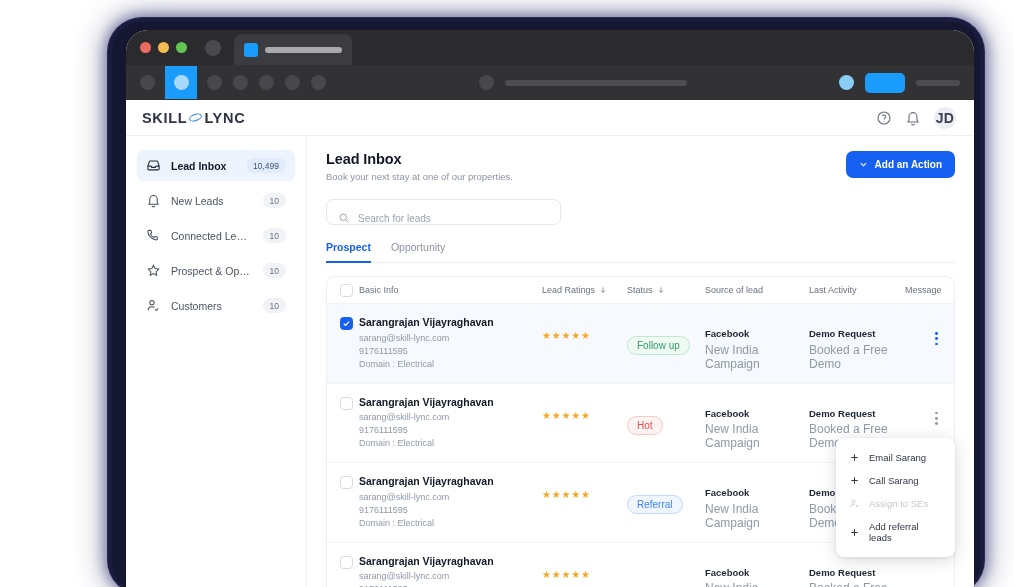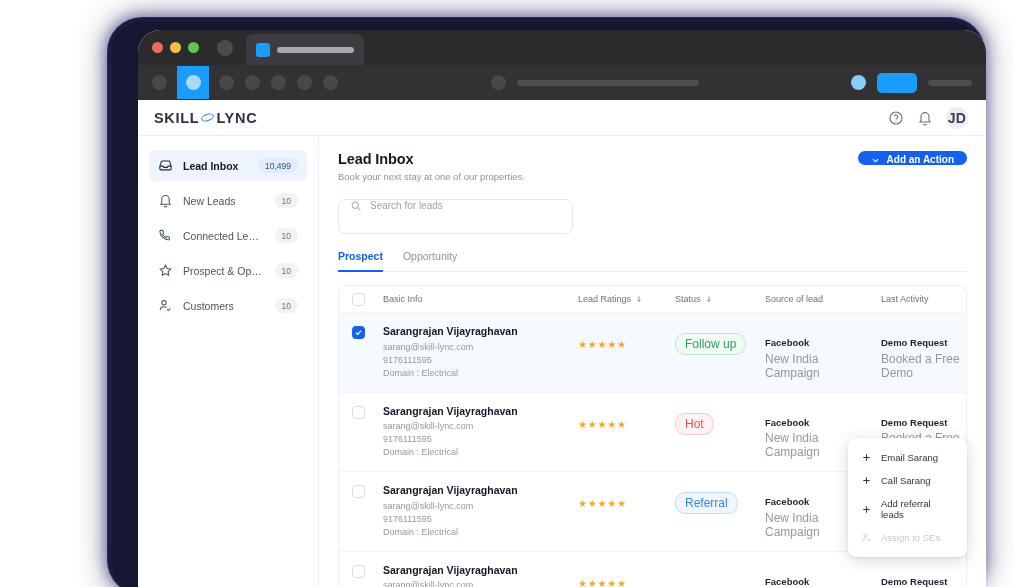--- a/index.html
+++ b/index.html
@@ -35,21 +35,21 @@
     width: 868px;
     height: 570px;
     border-radius: 30px;
     background: #15162f;
     padding: 10px 10px 0 10px;
     overflow: hidden;
   }
 
   .device-screen {
     position: absolute;
-    left: 138px;
+    left: 126px;
     top: 30px;
     width: 848px;
     height: 558px;
     border-radius: 22px 22px 0 0;
     background: #ffffff;
     overflow: hidden;
   }
 
   
   .browser-titlebar {
@@ -202,37 +202,37 @@
   .page-title { font-size: 14.5px; font-weight: bold; color: #121826; letter-spacing: -0.1px; }
   .page-sub { font-size: 9.5px; color: #8b93a3; margin-top: 4px; }
   .btn-primary {
     margin-left: auto;
     background: #1560f0;
     color: #fff;
     font-size: 10px;
     font-weight: bold;
     border: none;
     border-radius: 7px;
-    height: 14px;
+    height: 27px;
     padding: 0 13px;
     display: flex;
-    align-items: flex-end;
+    align-items: center;
     gap: 7px;
     cursor: pointer;
   }
   .chev { width: 9px; height: 9px; }
 
   .search-row { display: flex; align-items: center; margin-top: 17px; }
   .search-box {
     width: 235px;
-    height: 35px;
+    height: 26px;
     border: 1px solid #e3e7ee;
     border-radius: 7px;
     display: flex;
-    align-items: flex-start;
+    align-items: flex-end;
     gap: 8px;
     padding: 0 11px;
     background: #fff;
   }
   .search-box input {
     border: none; outline: none; flex: 1;
     font-size: 10px; color: #374151;
     font-family: "Liberation Sans", sans-serif;
     background: transparent;
   }
@@ -266,39 +266,39 @@
   .tab.active { color: #1560f0; font-weight: bold; border-bottom-color: #1560f0; }
 
   
   .table-wrap {
     margin-top: 13px;
     border: 1px solid #eceff4;
     border-radius: 9px;
     background: #fff;
     overflow: hidden;
   }
-  .trow { display: flex; align-items: flex-start; gap: 12px; }
+  .trow { display: flex; align-items: flex-start; }
   .thead {
     height: 27px;
     align-items: center;
     border-bottom: 1px solid #f0f2f6;
   }
   .th {
     font-size: 9px;
     color: #6b7280;
     display: flex; align-items: center; gap: 4px;
   }
   .sort-icon { width: 8px; height: 8px; color: #6b7280; }
 
   .c-check { width: 32px; flex: none; padding-left: 13px; display: flex; align-items: center; }
   .c-basic { width: 183px; flex: none; }
   .c-rating { width: 85px; flex: none; }
   .c-status { width: 78px; flex: none; }
   .c-source { width: 104px; flex: none; }
-  .c-activity { width: 105px; flex: none; }
+  .c-activity { width: 96px; flex: none; }
   .c-msg { flex: 1; }
 
   .tbody-row {
     padding: 12px 0 12px 0;
     border-bottom: 1px solid #f2f4f8;
     position: relative;
     min-height: 78px;
   }
   .tbody-row.selected { background: #f6f9fe; }
 
@@ -317,24 +317,24 @@
   }
   .chk.on svg { width: 9px; height: 9px; color: #fff; }
 
   .lead-name { font-size: 10.5px; font-weight: bold; color: #121826; }
   .lead-meta { font-size: 9px; color: #9099a8; margin-top: 3.5px; line-height: 1.45; }
 
   .stars { color: #f5a623; font-size: 10px; letter-spacing: 0.8px; padding-top: 14px; }
 
   .badge {
     display: inline-block;
-    font-size: 12px;
+    font-size: 10px;
     border-radius: 10px;
     padding: 3px 9px;
-    margin-top: 8px;
+    margin-top: 20px;
     white-space: nowrap;
   }
   .badge-followup { color: #2f9e68; background: #effaf3; border: 1px solid #bfe8d0; }
   .badge-hot { color: #e05252; background: #fef2f2; border: 1px solid #f5c9c9; }
   .badge-referral { color: #3b82f6; background: #f0f6ff; border: 1px solid #c2d9fb; }
 
   .cell-strong { font-size: 9.5px; font-weight: bold; color: #1f2633; padding-top: 12px; }
   .cell-sub { font-size: 12px; color: #9099a8; margin-top: 3.5px; }
 
   .c-msg-inner { display: flex; align-items: center; justify-content: flex-end; gap: 16px; padding: 14px 14px 0 0; }
@@ -684,31 +684,31 @@
               <path d="M12 5v14M5 12h14"></path>
             </svg>
           <span>Email Sarang</span>
         </div>
         <div class="ctx-item">
           <svg class="ctx-icon" viewBox="0 0 24 24" fill="none" stroke="currentColor" stroke-width="2.2">
               <path d="M12 5v14M5 12h14"></path>
             </svg>
           <span>Call Sarang</span>
         </div>
-        <div class="ctx-item">
-          <svg class="ctx-icon" viewBox="0 0 24 24" fill="none" stroke="currentColor" stroke-width="2.2">
-              <path d="M12 5v14M5 12h14"></path>
-            </svg>
-          <span>Add referral leads</span>
-        </div>
         <div class="ctx-item disabled">
           <svg class="ctx-icon" viewBox="0 0 24 24" fill="none" stroke="currentColor" stroke-width="1.9">
             <circle cx="9.5" cy="7.5" r="3.4"></circle>
             <path d="M3.5 19.5c0-3.3 2.7-5.6 6-5.6 1.1 0 2.1.2 3 .7"></path>
             <path d="M17.5 14.5v5M15 17h5"></path>
           </svg>
           <span>Assign to SEs</span>
         </div>
+        <div class="ctx-item">
+          <svg class="ctx-icon" viewBox="0 0 24 24" fill="none" stroke="currentColor" stroke-width="2.2">
+              <path d="M12 5v14M5 12h14"></path>
+            </svg>
+          <span>Add referral leads</span>
+        </div>
       </div>
 
     </div>
   </div>
 </div>
 
 </body></html>

